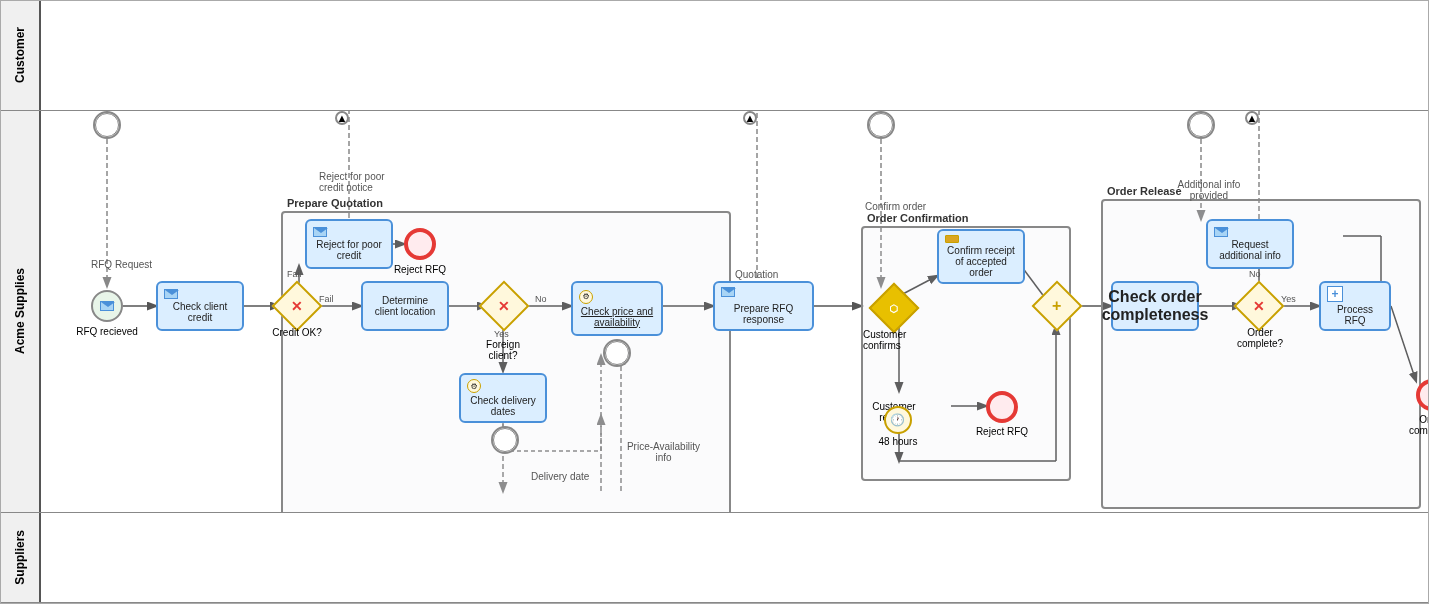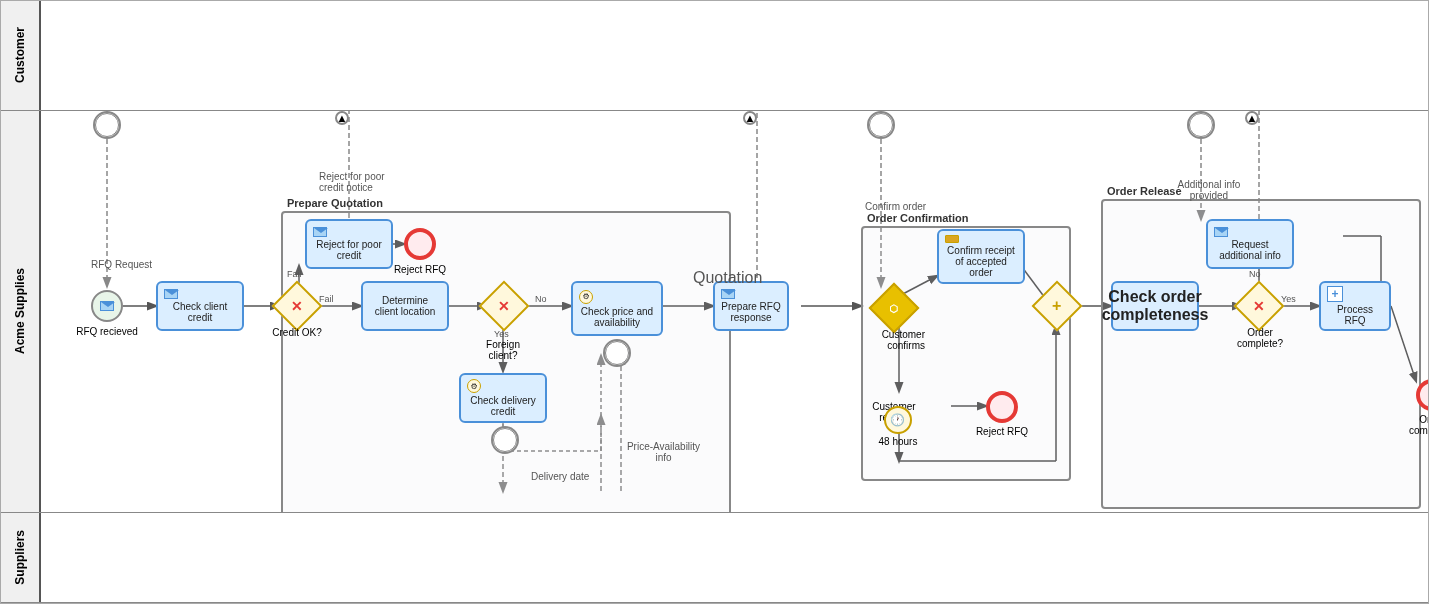--- a/index.html
+++ b/index.html
@@ -355,60 +355,60 @@
           <div class="gateway-inner gateway-x">✕</div>
         </div>
       </div>
       <div style="position:absolute;left:432px;top:216px;text-align:center;width:60px;font-size:10px;margin-top:12px;">Foreign client?</div>
       <div style="position:absolute;left:494px;top:183px;font-size:9px;color:#555;">No</div>
       <div style="position:absolute;left:453px;top:218px;font-size:9px;color:#555;">Yes</div>
 
       <div class="bpmn-element" style="left:418px;top:262px;width:88px;height:50px;">
         <div class="task-box" style="width:88px;height:50px;">
           <div style="width:14px;height:14px;border-radius:50%;border:1.5px solid #c8a000;background:#fff8dc;align-self:flex-start;margin-bottom:2px;display:flex;align-items:center;justify-content:center;font-size:8px;">⚙</div>
-          <span style="font-size:10px;">Check delivery credit</span>
+          <span style="font-size:10px;">Check delivery dates</span>
         </div>
       </div>
 
       <div class="bpmn-element" style="left:450px;top:315px;">
         <div class="event-intermediate-double"></div>
       </div>
 
       <div class="bpmn-element" style="left:530px;top:170px;width:92px;height:55px;">
         <div class="task-box" style="width:92px;height:55px;">
           <div style="width:14px;height:14px;border-radius:50%;border:1.5px solid #c8a000;background:#fff8dc;align-self:flex-start;margin-bottom:2px;display:flex;align-items:center;justify-content:center;font-size:8px;">⚙</div>
-          <span style="font-size:10px;">Check price and availability</span>
+          <span style="font-size:10px;text-decoration:underline;">Check price and availability</span>
         </div>
       </div>
 
       <div class="bpmn-element" style="left:562px;top:228px;">
         <div class="event-intermediate-double"></div>
       </div>
 
       <div class="bpmn-element" style="left:672px;top:170px;width:88px;height:50px;">
-        <div class="task-box" style="width:76px;height:50px;">
+        <div class="task-box" style="width:101px;height:50px;justify-content:space-between;">
           <div style="width:14px;height:10px;border:1.5px solid #4a90d9;background:#a8d4f5;align-self:flex-start;margin-bottom:2px;position:relative;">
             <div style="position:absolute;top:0;left:0;right:0;border-top:5px solid #4a90d9;border-left:7px solid transparent;border-right:7px solid transparent;"></div>
           </div>
           <span style="font-size:10px;">Prepare RFQ response</span>
         </div>
       </div>
 
-      <div style="position:absolute;left:652px;top:158px;font-size:16px;color:#555;">Quotation</div>
+      <div style="position:absolute;left:694px;top:158px;font-size:10px;color:#555;">Quotation</div>
 
       <div style="position:absolute;left:585px;top:330px;font-size:10px;color:#555;width:75px;text-align:center;">Price-Availability info</div>
 
       <div style="position:absolute;left:490px;top:360px;font-size:10px;color:#555;">Delivery date</div>
 
       <div class="bpmn-element" style="left:835px;top:179px;">
         <div style="width:36px;height:36px;transform:rotate(45deg);border:2px solid #c8a000;background:#e8c000;display:flex;align-items:center;justify-content:center;">
           <div style="transform:rotate(-45deg);font-size:10px;color:#fff;font-weight:bold;">⬡</div>
         </div>
       </div>
-      <div style="position:absolute;left:822px;top:218px;text-align:right;width:62px;font-size:10px;">Customer confirms</div>
+      <div style="position:absolute;left:822px;top:218px;text-align:left;width:62px;font-size:10px;">Customer confirms</div>
       <div style="position:absolute;left:822px;top:290px;text-align:center;width:62px;font-size:10px;">Customer rejects</div>
 
       <div class="bpmn-element" style="left:896px;top:118px;width:88px;height:55px;">
         <div class="task-box" style="width:88px;height:55px;">
           <div style="width:14px;height:10px;border:1.5px solid #c8a000;background:#daa520;align-self:flex-start;margin-bottom:2px;position:relative;border-radius:1px;"></div>
           <span style="font-size:10px;">Confirm receipt of accepted order</span>
         </div>
       </div>
 
       <div class="bpmn-element" style="left:945px;top:280px;">

